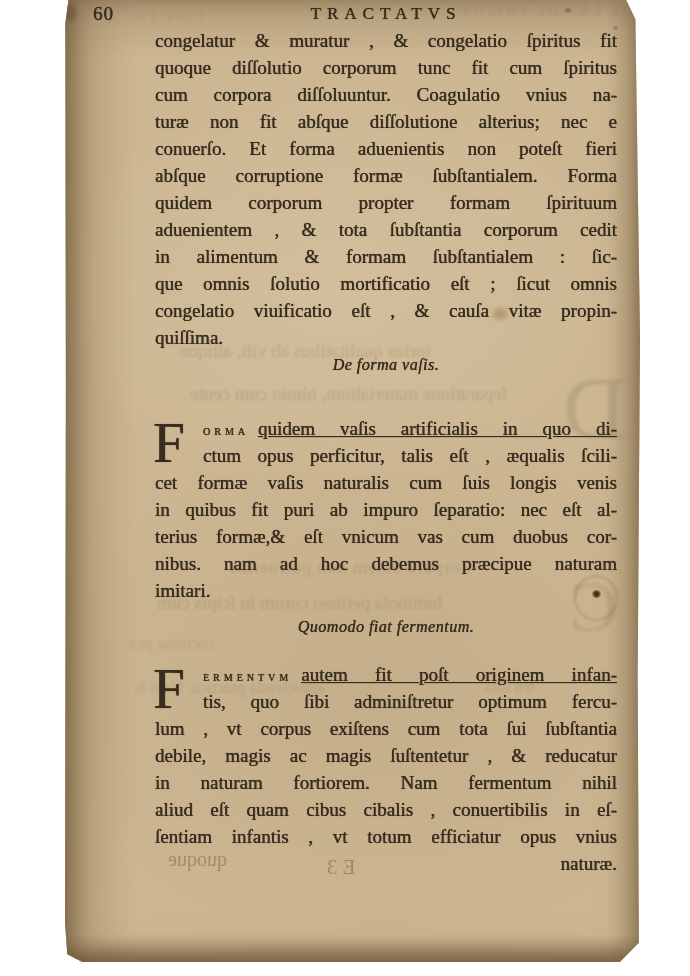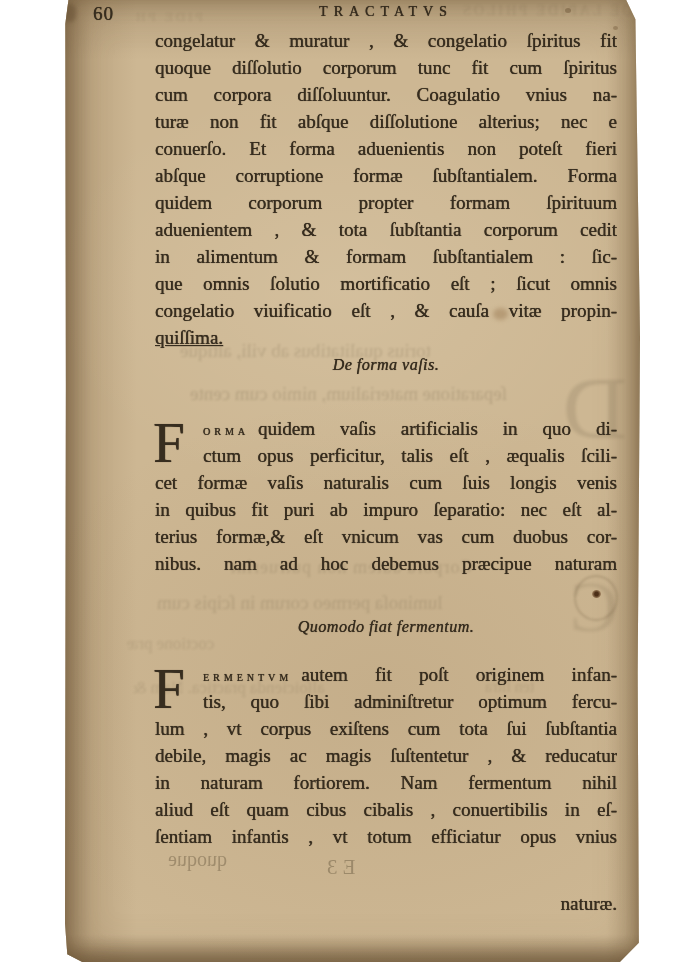--- a/index.html
+++ b/index.html
@@ -16,35 +16,35 @@
       linear-gradient(90deg, rgba(95,70,40,.38) 0px, rgba(120,92,58,.18) 26px, rgba(0,0,0,0) 72px),
       linear-gradient(270deg, rgba(100,75,45,.28) 0px, rgba(0,0,0,0) 34px),
       linear-gradient(0deg, rgba(85,62,35,.38) 0px, rgba(0,0,0,0) 28px),
       linear-gradient(180deg, rgba(95,72,45,.18) 0px, rgba(0,0,0,0) 60px);
     box-shadow: inset 0 0 46px rgba(120,95,60,.30), inset 12px 0 24px rgba(100,75,45,.22), inset -7px 0 16px rgba(110,85,55,.22), inset 0 -9px 14px rgba(80,60,35,.30);
     clip-path: polygon(0.6% 0%, 97.6% 0%, 99.2% 2%, 100% 35%, 99.6% 70%, 99.8% 98%, 96.5% 100%, 3% 100%, 0.4% 99.2%, 0% 96%, 0.15% 40%, 0.05% 2.5%);
     color:#372d1f;
   }
   .ink{ text-shadow: 0 0 .7px rgba(44,35,22,.9), .4px .4px .6px rgba(60,48,30,.45); }
   .folio{ position:absolute; left:28px; top:3px; font-size:19px; letter-spacing:1px; }
-  .running-title{ position:absolute; left:90px; top:4px; width:462px; text-align:center; font-size:14px; letter-spacing:6px; }
+  .running-title{ position:absolute; left:90px; top:4px; width:462px; text-align:center; font-size:17px; letter-spacing:6px; }
   .col{ position:absolute; left:90px; width:462px; }
   .p1{ top:27px; }
   .p2{ top:415px; }
   .p3{ top:661px; }
   .line{
     height:27px; line-height:27px; font-size:19px; overflow:hidden;
     text-align:justify; text-align-last:justify; word-spacing:1px;
   }
-  .nojust{ text-align-last:auto;text-decoration:underline; }
-  .lastright{ text-align:center; text-align-last:right;margin-top:40px; }
+  .nojust{ text-align-last:auto; }
+  .lastright{ text-align:center; text-align-last:right; }
   .indent{ padding-left:48px; }
   .dropcap{ position:absolute; left:-2px; top:3px; font-size:57px; line-height:50px; }
   .lead{ font-size:10px; letter-spacing:4px; }
-  .rest{ margin-left:9px; }
+  .rest{ margin-left:9px;text-decoration:underline; }
   .heading{ position:absolute; left:90px; width:462px; text-align:center; font-style:italic; font-size:16px; letter-spacing:.5px; }
   .h1{ top:356px; } .h2{ top:618px; }
   .ghost{
     position:absolute; transform:scaleX(-1); color:#5f5138; filter:blur(1px);
     white-space:nowrap; pointer-events:none;
   }
   .ghost.big{ filter:blur(1.6px); }
   .caps{ letter-spacing:3px; }
   .spot{ position:absolute; border-radius:50%; pointer-events:none; }
   .s1{ left:527px; top:590px; width:9px; height:8px; background:radial-gradient(circle,#4c2f18 30%, rgba(118,82,48,.55) 70%, transparent); }
@@ -93,20 +93,21 @@
 
   <div class="heading h1 ink">De forma vaſis.</div>
   <div class="col p2 ink">
     <span class="dropcap">F</span>
     <div class="line indent"><span class="lead">ORMA</span><span class="rest">quidem vaſis artificialis in quo di-</span></div>
     <div class="line indent">ctum opus perficitur, talis eſt , æqualis ſcili-</div>
     <div class="line">cet formæ vaſis naturalis cum ſuis longis venis</div>
     <div class="line">in quibus fit puri ab impuro ſeparatio: nec eſt al-</div>
     <div class="line">terius formæ,&amp; eſt vnicum vas cum duobus cor-</div>
     <div class="line">nibus. nam ad hoc debemus præcipue naturam</div>
+    <div class="line nojust">imitari.</div>
   </div>
 
   <div class="heading h2 ink">Quomodo fiat fermentum.</div>
   <div class="col p3 ink">
     <span class="dropcap">F</span>
     <div class="line indent"><span class="lead">ERMENTVM</span><span class="rest">autem fit poſt originem infan-</span></div>
     <div class="line indent">tis, quo ſibi adminiſtretur optimum fercu-</div>
     <div class="line">lum , vt corpus exiſtens cum tota ſui ſubſtantia</div>
     <div class="line">debile, magis ac magis ſuſtentetur , &amp; reducatur</div>
     <div class="line">in naturam fortiorem. Nam fermentum nihil</div>

